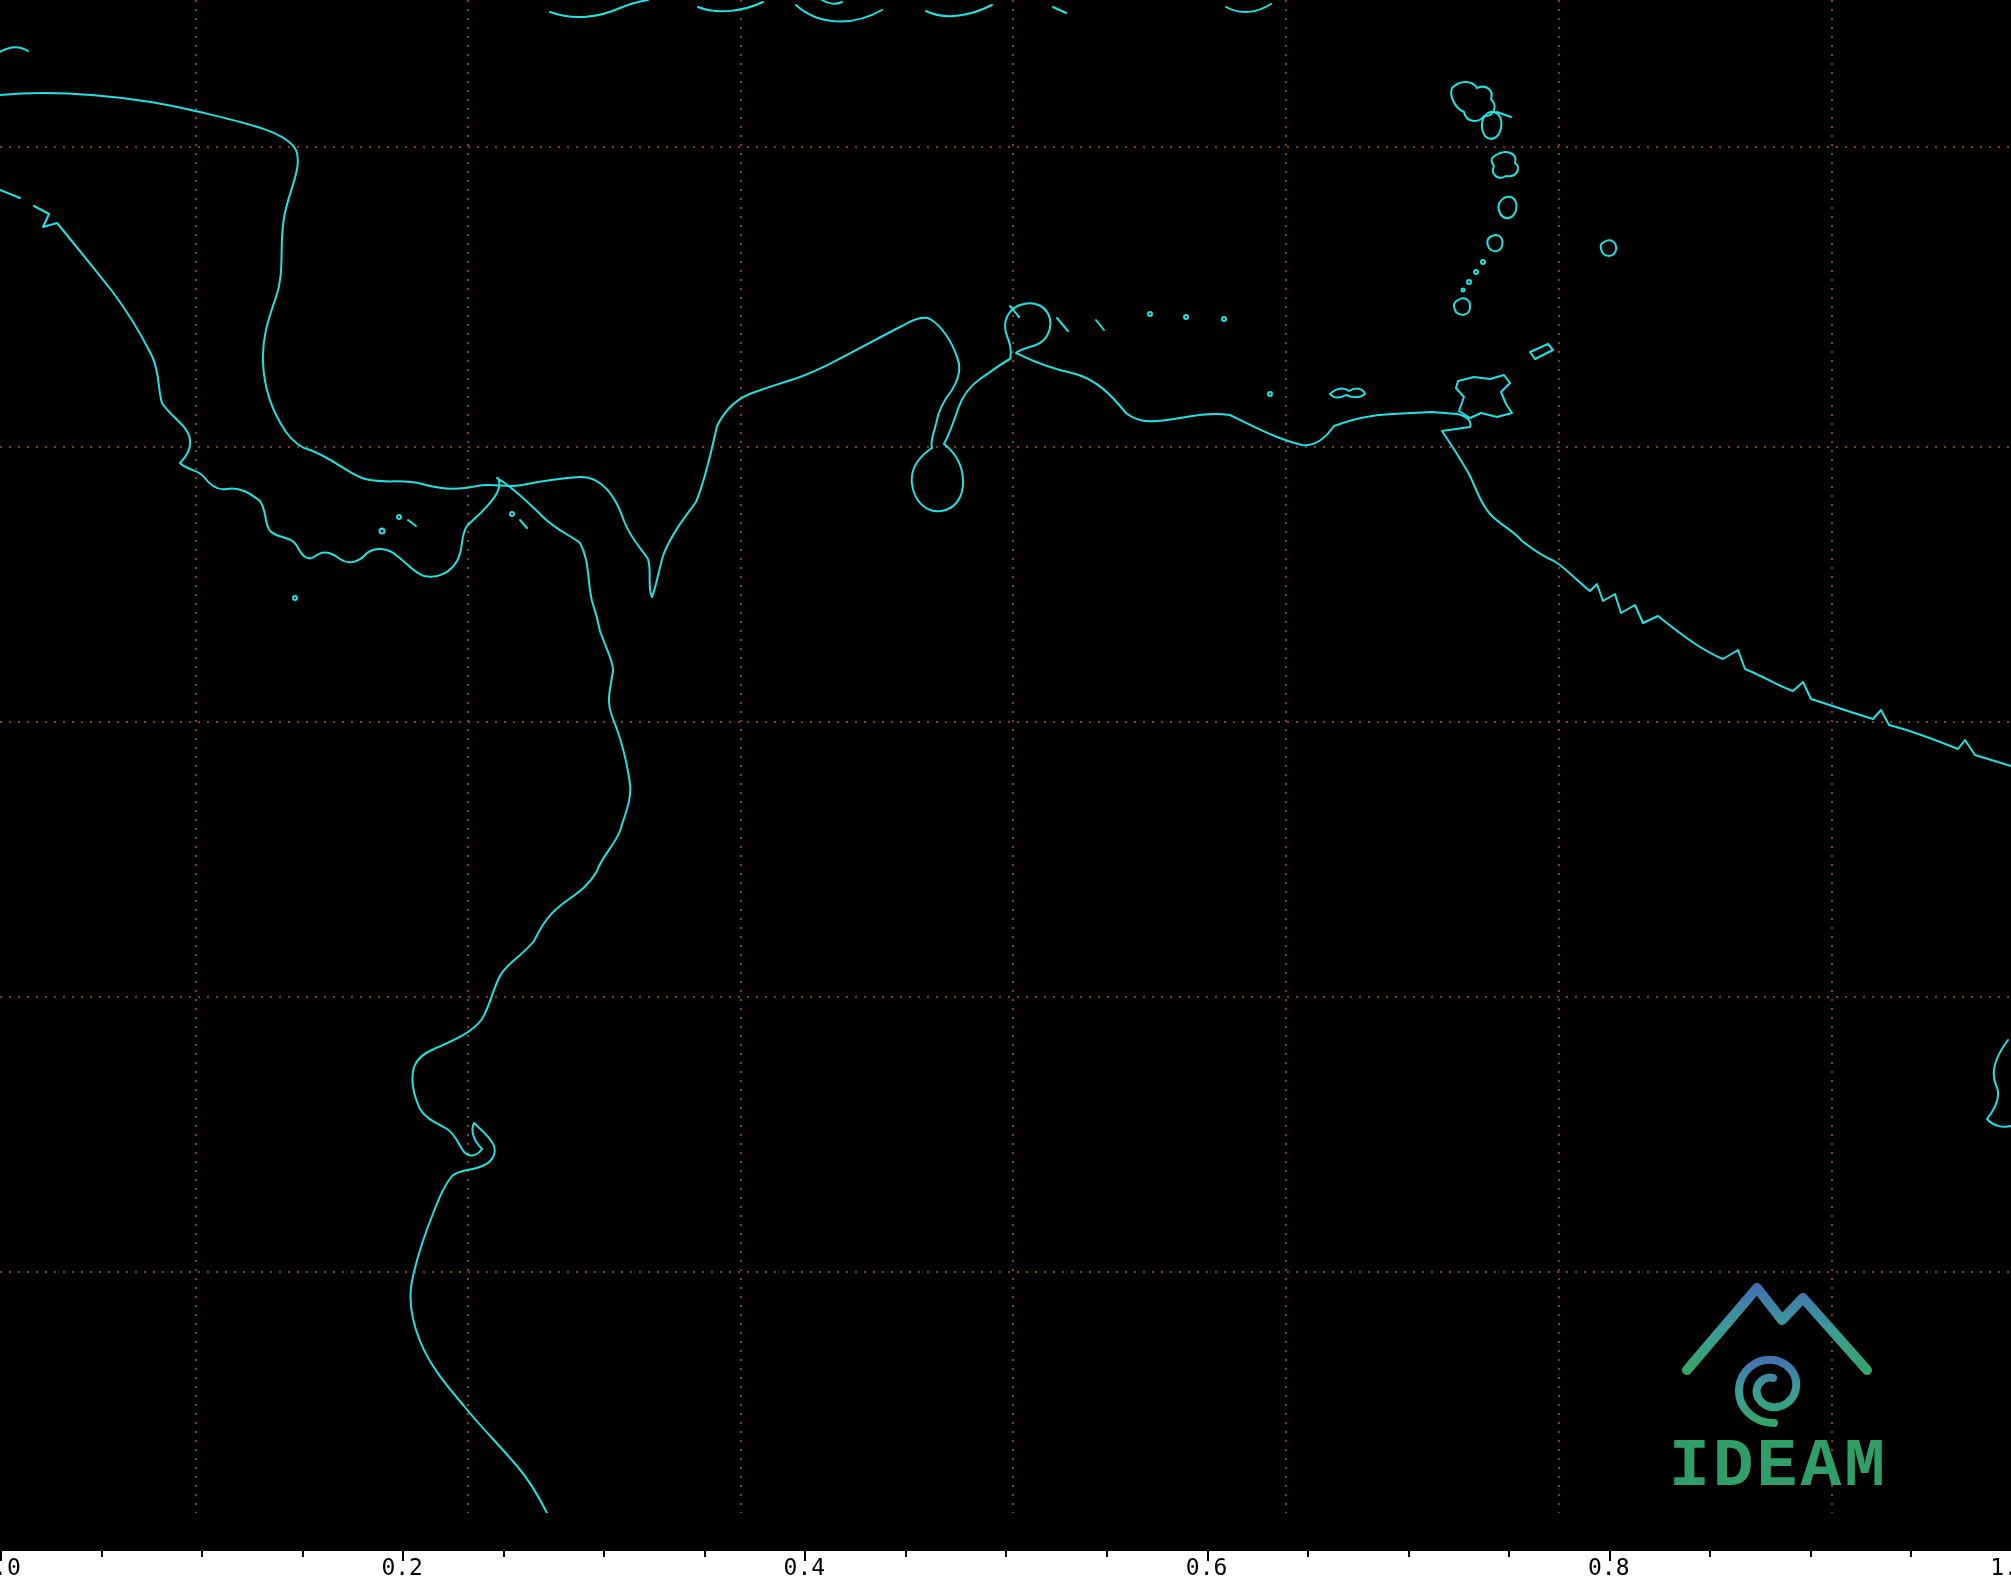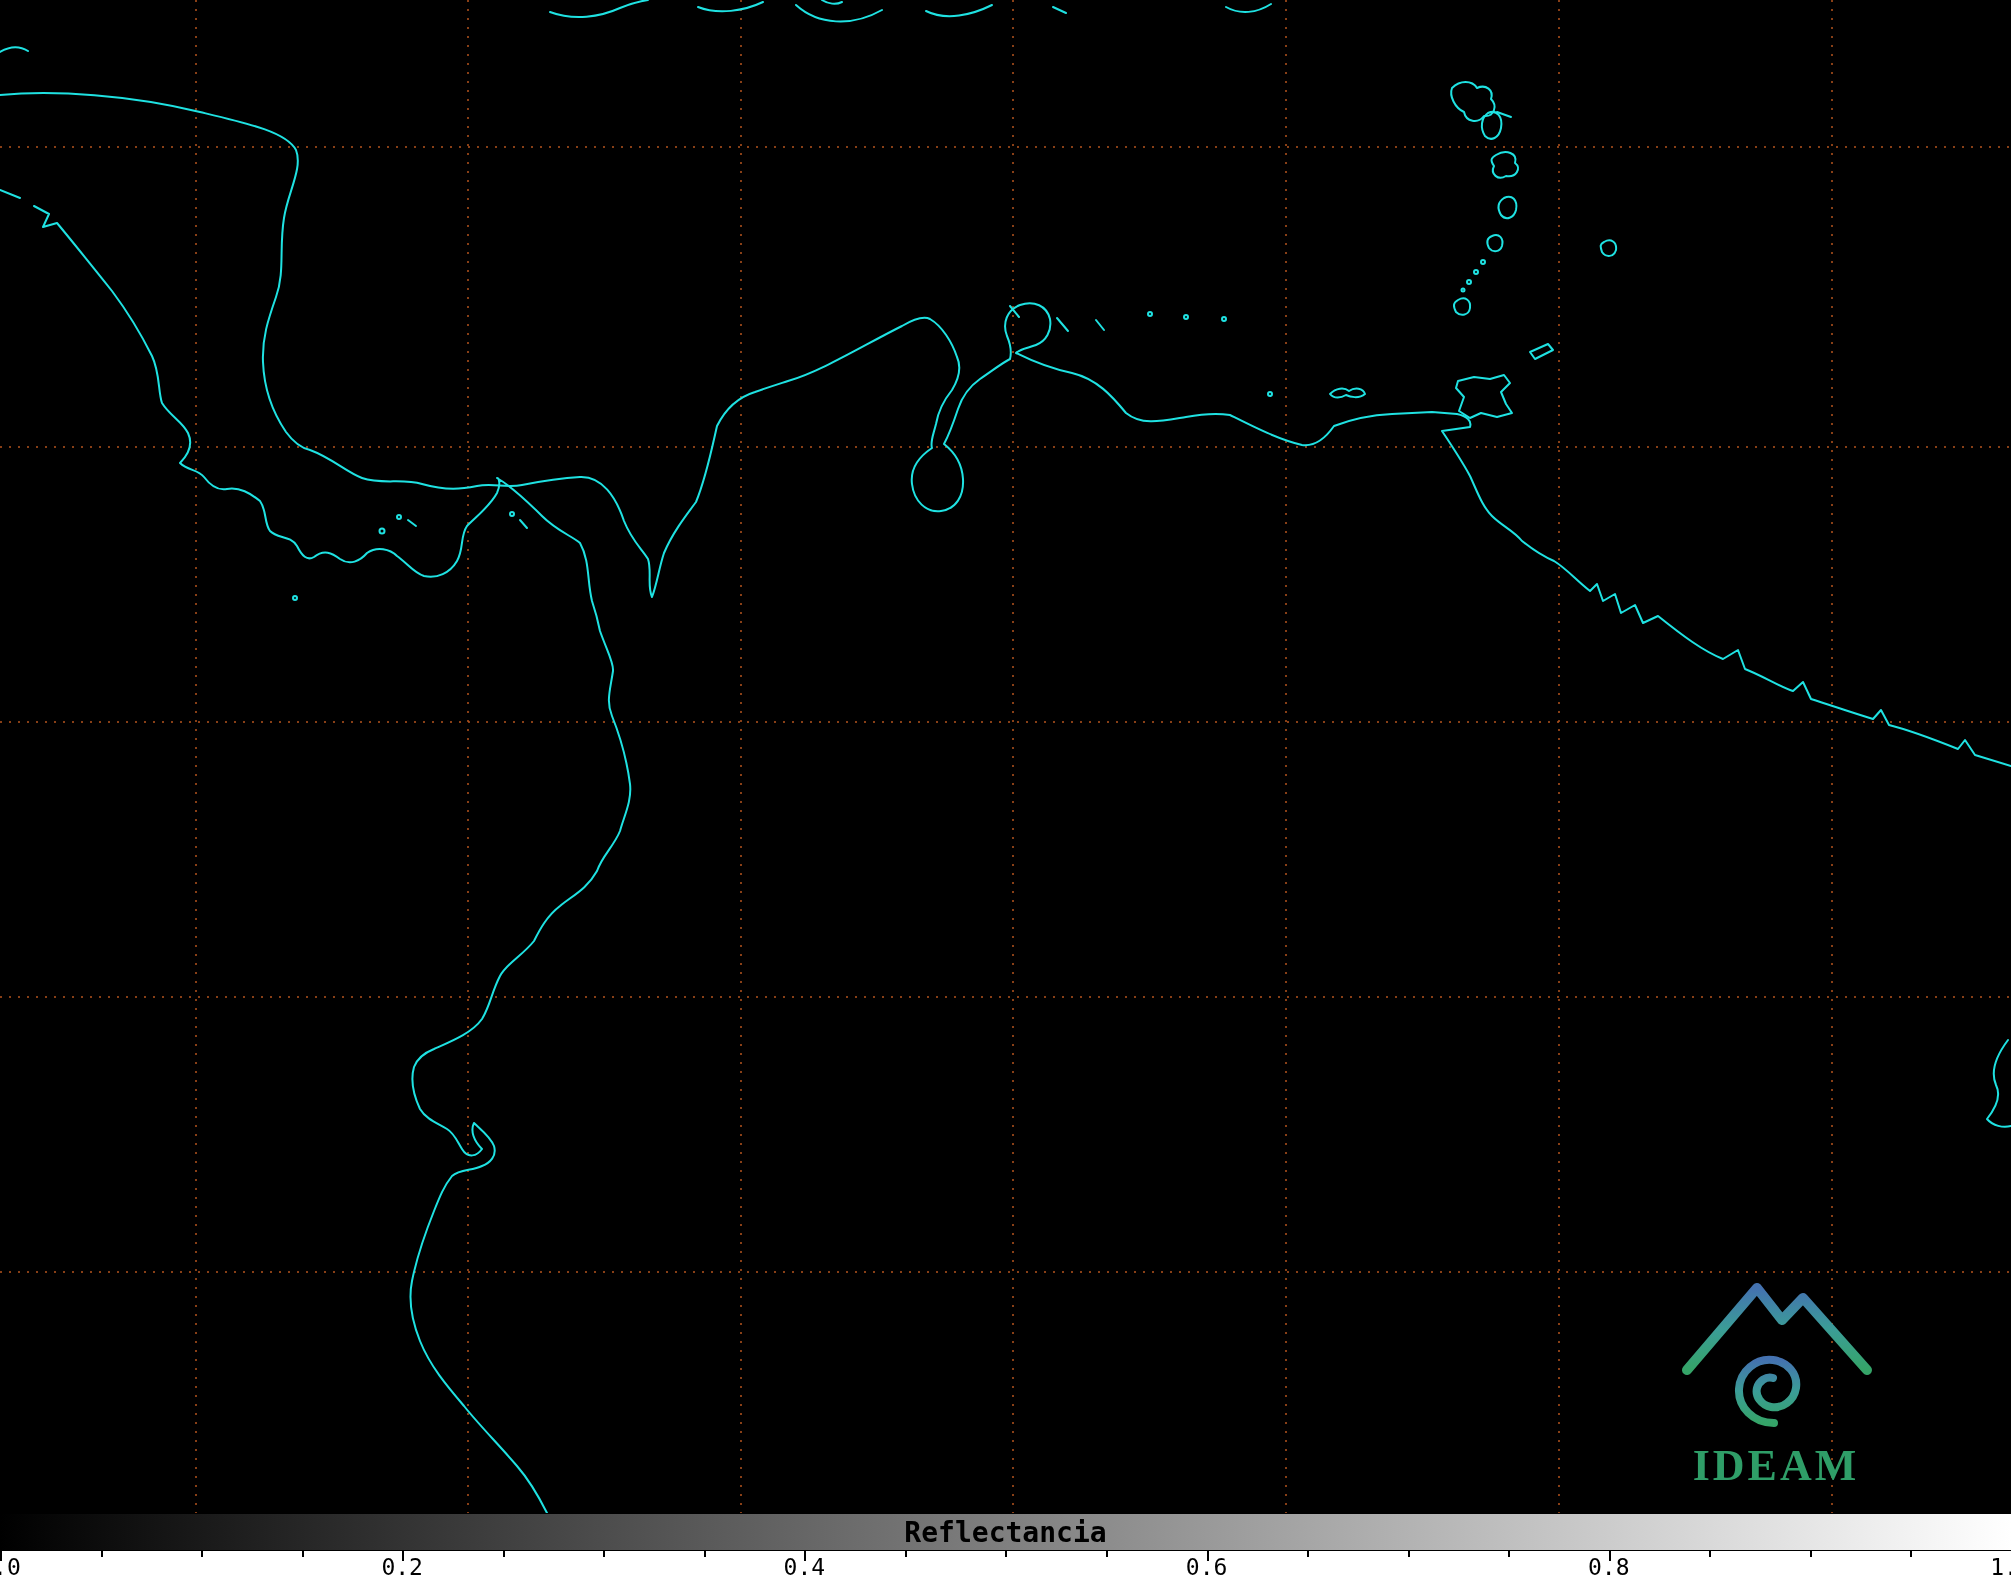--- a/index.html
+++ b/index.html
@@ -24,24 +24,24 @@
   
   .logo{
     position:absolute;
     top:1258px;
     right:128px;
     width:214px;
     text-align:center;
   }
   .logo-glyph{display:block;margin:0 auto;}
   .logo-text{
-    margin-top:14px;
-    font-family:Liberation Serif, serif;
+    margin-top:3px;
+    font-family:Liberation Mono, monospace;
     font-weight:bold;
-    font-size:44px;
+    font-size:68px;
     letter-spacing:3px;
     color:#2f9e68;
     line-height:1;
   }
   
   .colorbar{
     position:absolute;
     left:0;top:1513px;
     width:2011px;height:38px;
     background:linear-gradient(to right,#000000,#ffffff);
@@ -238,23 +238,20 @@
         </linearGradient>
       </defs>
       <path d="M 18,112 L 88,30 L 113,62 L 134,40 L 198,112" fill="none" stroke="url(#ideamGrad)" stroke-width="10" stroke-linecap="round" stroke-linejoin="round"></path>
       <path d="M 105,165 C 84,165 69,149 70,131 C 71,113 87,100 104,102
                C 119,104 129,116 127,130 C 125,143 113,151 102,149
                C 92,147 86,138 88,130 C 90,123 97,118 104,120" fill="none" stroke="url(#ideamGrad)" stroke-width="8" stroke-linecap="round"></path>
     </svg>
     <div class="logo-text">IDEAM</div>
   </div>
 
-  <div class="colorbar">
-    <div class="colorbar-label">Reflectancia</div>
-  </div>
 
   <div class="tickstrip">
     <span class="tick-label" style="left:0%">0.0</span>
     <span class="tick-label" style="left:20%">0.2</span>
     <span class="tick-label" style="left:40%">0.4</span>
     <span class="tick-label" style="left:60%">0.6</span>
     <span class="tick-label" style="left:80%">0.8</span>
     <span class="tick-label" style="left:100%">1.0</span>
   </div>
 

